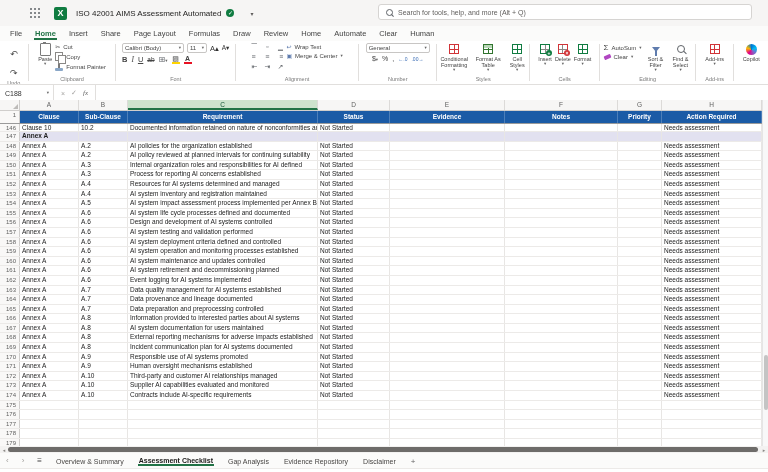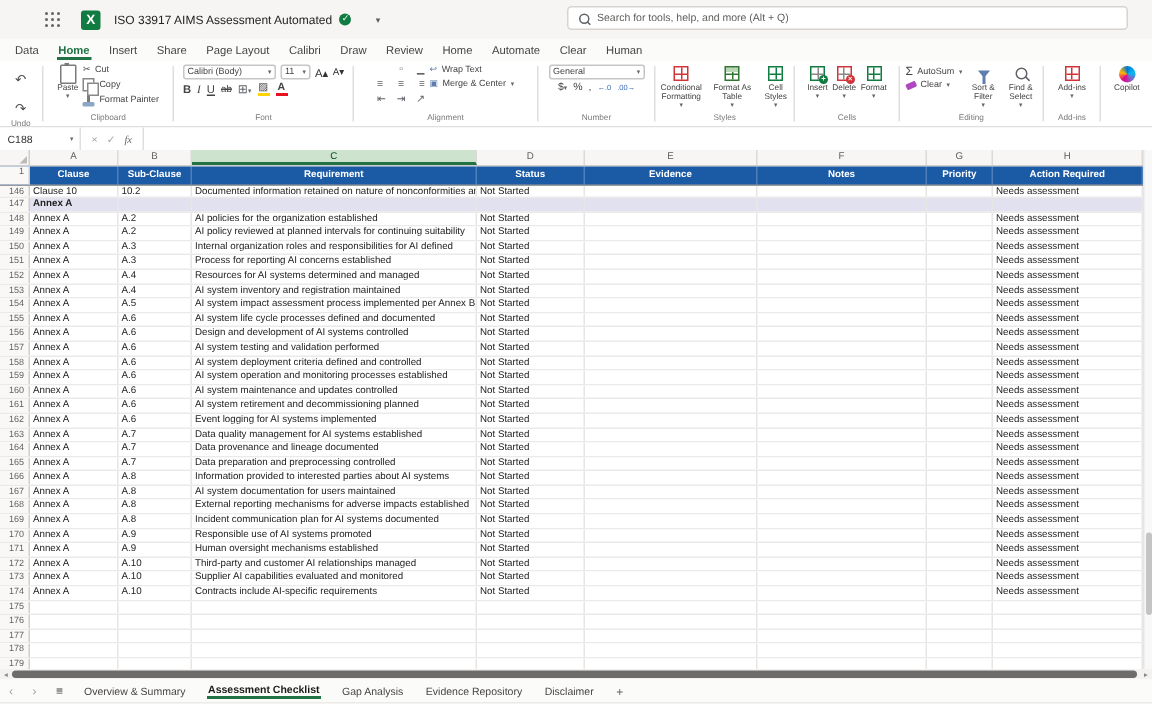--- a/index.html
+++ b/index.html
@@ -120,36 +120,36 @@
   .stab.active{font-weight:bold;color:#1b1a19;border-bottom:2px solid #217346;padding-bottom:0}
   .stab.add{font-size:8px;color:#666}
   .statusbar{position:absolute;top:468px;left:0;width:768px;height:4px;overflow:hidden;background:#fff;border-top:1px solid #eceae8}
 </style>
 </head>
 <body>
 
 <div class="titlebar">
   <span class="waffle"></span>
   <span class="xlicon">X</span>
-  <span class="doctitle">ISO 33917 AIMS Assessment Automated</span>
+  <span class="doctitle">ISO 42001 AIMS Assessment Automated</span>
   <span class="savedbadge">✓</span>
   <span class="titlecaret">▾</span>
   <div class="searchbox">
     <span class="lens"></span>
     <span class="searchph">Search for tools, help, and more (Alt + Q)</span>
   </div>
 </div>
 
 <div class="menubar">
-    <div class="mitem" style="display: inline-block;">Data</div>
+    <div class="mitem" style="display: inline-block;">File</div>
     <div class="mitem active" style="display: inline-block;">Home</div>
     <div class="mitem" style="display: inline-block;">Insert</div>
     <div class="mitem" style="display: inline-block;">Share</div>
     <div class="mitem" style="display: inline-block;">Page Layout</div>
-    <div class="mitem" style="display: inline-block;">Calibri</div>
+    <div class="mitem" style="display: inline-block;">Formulas</div>
     <div class="mitem" style="display: inline-block;">Draw</div>
     <div class="mitem" style="display: inline-block;">Review</div>
     <div class="mitem" style="display: inline-block;">Home</div>
     <div class="mitem" style="display: inline-block;">Automate</div>
     <div class="mitem" style="display: inline-block;">Clear</div>
     <div class="mitem" style="display: inline-block;">Human</div>
   </div>
 
 <div class="ribbon">
   <div class="g" style="width:28px">

